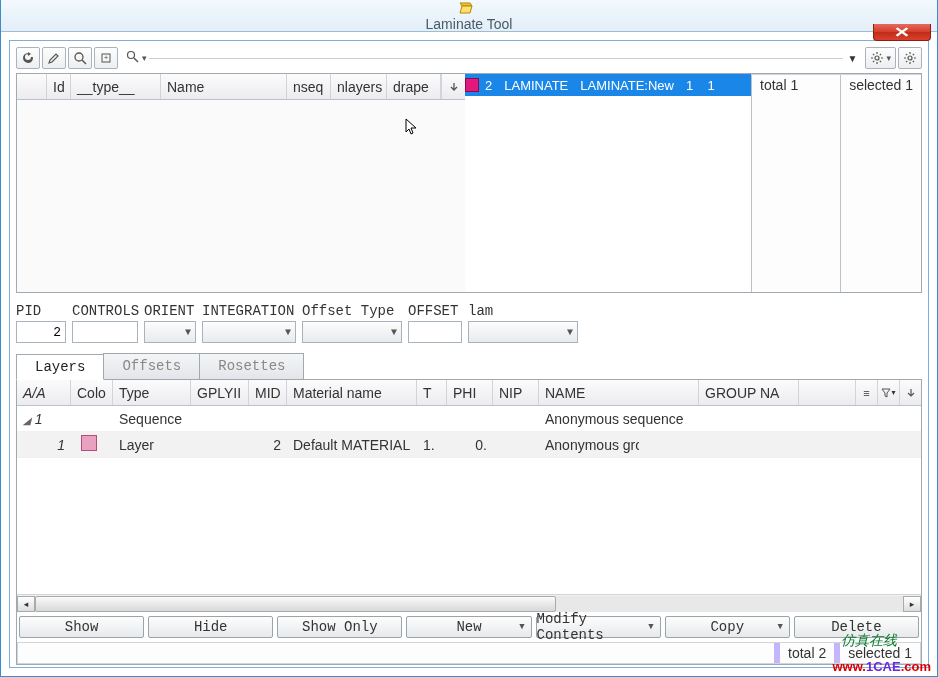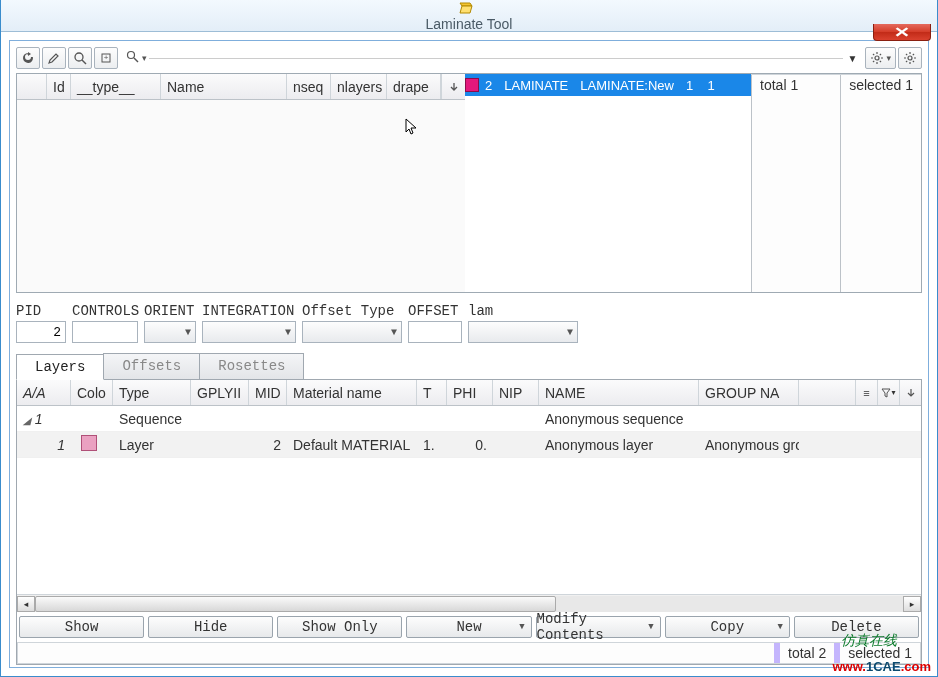--- a/index.html
+++ b/index.html
@@ -324,21 +324,20 @@
         <div class="lrow alt">
           <div class="ltd w-aa num">1</div>
           <div class="ltd w-colo"><span class="colo-sw"></span></div>
           <div class="ltd w-ltype">Layer</div>
           <div class="ltd w-gply"></div>
           <div class="ltd w-mid num">2</div>
           <div class="ltd w-matn">Default MATERIAL</div>
           <div class="ltd w-t">1.</div>
           <div class="ltd w-phi num">0.</div>
           <div class="ltd w-nip"></div>
-          <div class="ltd w-lname">Anonymous layer</div>
           <div class="ltd w-group">Anonymous group</div>
         </div>
       </div>
       <div class="hscroll">
         <div class="sbtn">◂</div>
         <div class="track">
             <div class="thumb"></div>
           </div>
         <div class="sbtn">▸</div>
       </div>
@@ -353,14 +352,14 @@
       </div>
       <div class="status2">
         <div class="spacer"></div>
         <span>total 2</span>
         <span>selected 1</span>
       </div>
     </div>
   </div>
 
   <div class="wmtop">仿真在线</div>
-  <div class="wm"><b style="color:#d00">www.</b><span style="color:#0c4a6e;font-weight:bold">1CAE</span><b style="color:#d00">.com</b></div>
+  <div class="wm"><b style="color:#d00">www.</b><span style="color:#6d28d9;font-weight:bold">1CAE</span><b style="color:#d00">.com</b></div>
 </div>
 
 </body></html>

